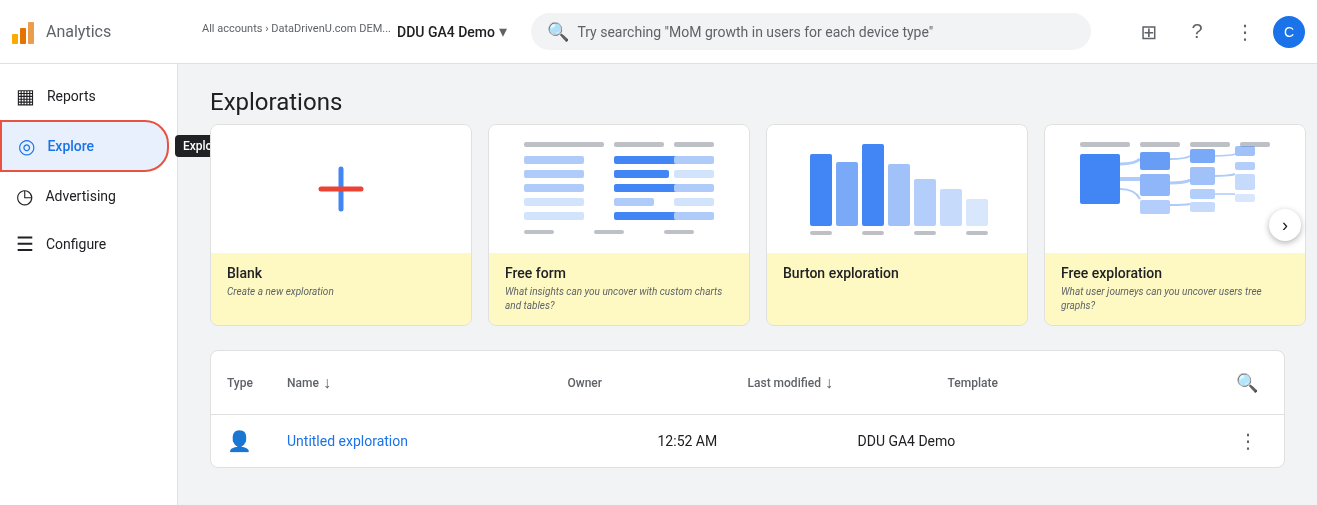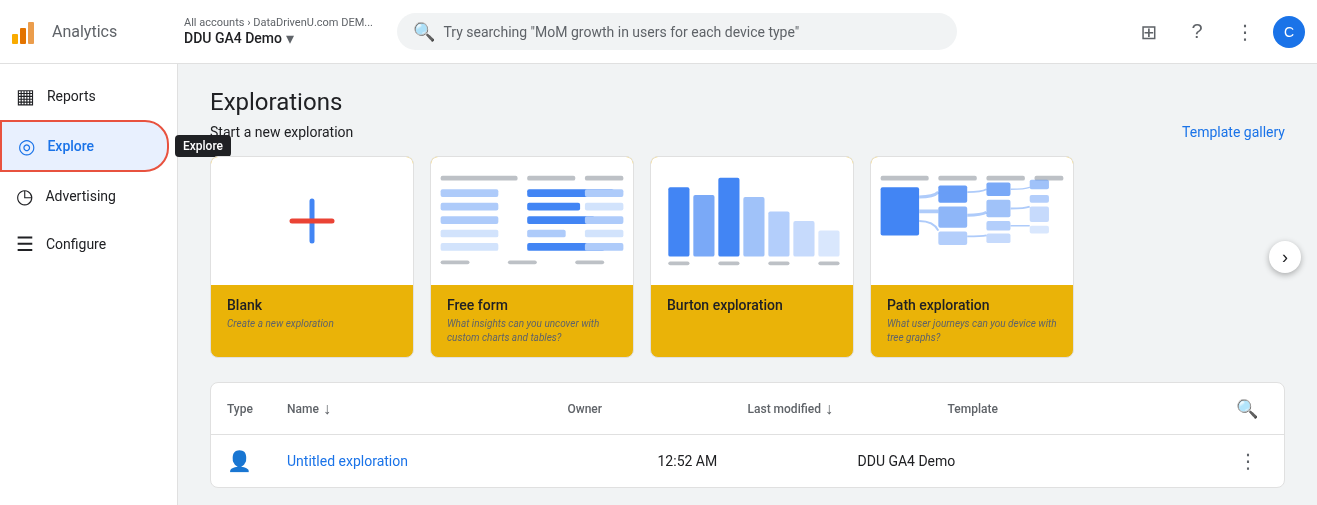--- a/index.html
+++ b/index.html
@@ -4,28 +4,28 @@
   <style>
     * { box-sizing: border-box; margin: 0; padding: 0; }
     body { font-family: 'Google Sans', Roboto, Arial, sans-serif; background: #f1f3f4; font-size: 14px; color: #202124; height: 505px; overflow: hidden; }
 
     
     .topbar {
       display: flex; align-items: center; background: #fff;
       height: 64px; padding: 0 12px; border-bottom: 1px solid #e0e0e0;
       position: fixed; top: 0; left: 0; right: 0; z-index: 100;
     }
-    .logo-area { display: flex; align-items: center; gap: 18px; min-width: 160px; }
+    .logo-area { display: flex; align-items: center; gap: 12px; min-width: 160px; }
     .logo-bars { display: flex; align-items: flex-end; gap: 2px; height: 24px; }
     .logo-bar { width: 6px; border-radius: 1px; }
     .logo-bar-1 { height: 10px; background: #f9ab00; }
     .logo-bar-2 { height: 16px; background: #e37400; }
     .logo-bar-3 { height: 22px; background: #e37400; opacity: 0.7; }
     .logo-text { font-size: 16px; color: #5f6368; font-weight: 400; }
-    .account-area { display: flex; flex-direction: column; margin-left: 12px; }
+    .account-area { display: flex; flex-direction: row; margin-left: 30px; gap: 6px; }
     .account-breadcrumb { font-size: 11px; color: #5f6368; }
     .account-name { font-size: 14px; font-weight: 500; color: #202124; display: flex; align-items: center; gap: 4px; cursor: pointer; }
     .dropdown-arrow { font-size: 16px; color: #5f6368; }
     .search-bar {
       flex: 1; max-width: 560px; margin: 0 24px;
       background: #f1f3f4; border-radius: 24px;
       display: flex; align-items: center; padding: 8px 16px; gap: 8px;
     }
     .search-icon { color: #5f6368; font-size: 18px; }
     .search-placeholder { color: #5f6368; font-size: 14px; }
@@ -71,41 +71,41 @@
       background: #f1f3f4; min-height: calc(505px - 64px);
     }
     .page-title { font-size: 24px; font-weight: 400; color: #202124; margin-bottom: 8px; }
     .section-header { display: flex; align-items: center; justify-content: space-between; margin-bottom: 16px; }
     .section-label { font-size: 14px; color: #202124; }
     .template-link { color: #1a73e8; font-size: 14px; cursor: pointer; text-decoration: none; }
 
     
     .cards-row { display: flex; align-items: stretch; gap: 16px; margin-bottom: 24px; position: relative; }
     .card {
-      background: #eab308; border-radius: 8px; border: 1px solid #e0e0e0;
-      cursor: pointer; overflow: hidden; width: 204px; flex-shrink: 0;
+      background: #fef9c3; border-radius: 8px; border: 1px solid #e0e0e0;
+      cursor: pointer; overflow: hidden; width: 262px; flex-shrink: 0;
     }
     .card-visual { height: 128px; display: flex; align-items: center; justify-content: center; background: #fff; overflow: hidden; }
     .card-body { padding: 12px 16px; }
     .card-title { font-size: 14px; font-weight: 500; color: #202124; margin-bottom: 4px; }
     .card-desc { font-size: 10px; color: #5f6368; line-height: 1.4; font-style: italic; }
     .plus-svg { width: 56px; height: 56px; }
 
     
     .next-btn {
       position: absolute; right: -16px; top: 50%; transform: translateY(-50%);
       width: 32px; height: 32px; border-radius: 50%; background: #fff;
       box-shadow: 0 2px 6px rgba(0,0,0,0.3); border: none; cursor: pointer;
       display: flex; align-items: center; justify-content: center;
       color: #202124; font-size: 18px; z-index: 10;
     }
 
     
     .explorations-table { background: #fff; border-radius: 8px; border: 1px solid #e0e0e0; overflow: hidden; }
-    .table-header { display: flex; align-items: center; padding: 0 16px; height: 52px; border-bottom: 1px solid #e0e0e0; font-size: 12px; color: #5f6368; font-weight: 500; }
+    .table-header { display: flex; align-items: center; padding: 0 16px; height: 64px; border-bottom: 1px solid #e0e0e0; font-size: 12px; color: #5f6368; font-weight: 500; }
     .table-row { display: flex; align-items: center; padding: 0 16px; height: 52px; border-bottom: 1px solid #f1f3f4; }
     .table-row:last-child { border-bottom: none; }
     .col-type { width: 60px; }
     .col-name { flex: 1; }
     .col-owner { width: 180px; }
     .col-modified { width: 200px; }
     .col-property { flex: 1; }
     .col-actions { width: 40px; display: flex; justify-content: center; }
     .col-header { display: flex; align-items: center; gap: 4px; }
     .sort-icon { font-size: 16px; color: #5f6368; }
@@ -165,24 +165,20 @@
   </div>
   <div class="sidebar-item">
     <span class="sidebar-icon">☰</span>
     <span>Configure</span>
   </div>
 </div>
 
 <div class="main">
   <h1 class="page-title">Explorations</h1>
 
-  <div class="section-header">
-    <span class="section-label">Start a new exploration</span>
-    <a class="template-link" href="#">Template gallery</a>
-  </div>
 
   <div class="cards-row">
 
     <div class="card">
       <div class="card-visual">
         <svg class="plus-svg" viewBox="0 0 56 56" fill="none">
           <line x1="28" y1="8" x2="28" y2="48" stroke="#4285f4" stroke-width="5" stroke-linecap="round"></line>
           <line x1="8" y1="28" x2="48" y2="28" stroke="#ea4335" stroke-width="5" stroke-linecap="round"></line>
         </svg>
       </div>
@@ -285,22 +281,22 @@
           <path d="M145 22 Q160 22 165 20" stroke="#aecbfa" stroke-width="1.5" fill="none"></path>
           <path d="M145 42 Q160 42 165 40" stroke="#aecbfa" stroke-width="2" fill="none"></path>
           <path d="M145 60 Q160 60 165 60" stroke="#aecbfa" stroke-width="1.5" fill="none"></path>
           <rect x="165" y="12" width="20" height="10" rx="2" fill="#4285f4" opacity="0.5"></rect>
           <rect x="165" y="28" width="20" height="8" rx="2" fill="#4285f4" opacity="0.4"></rect>
           <rect x="165" y="40" width="20" height="16" rx="2" fill="#4285f4" opacity="0.3"></rect>
           <rect x="165" y="60" width="20" height="8" rx="2" fill="#4285f4" opacity="0.2"></rect>
         </svg>
       </div>
       <div class="card-body">
-        <div class="card-title">Path exploration</div>
-        <div class="card-desc">What user journeys can you device with tree graphs?</div>
+        <div class="card-title">Free exploration</div>
+        <div class="card-desc">What user journeys can you uncover users tree graphs?</div>
       </div>
     </div>
 
     <button class="next-btn">›</button>
   </div>
 
   <div class="explorations-table">
     <div class="table-header">
       <div class="col-type col-header">
         <span>Type</span>

